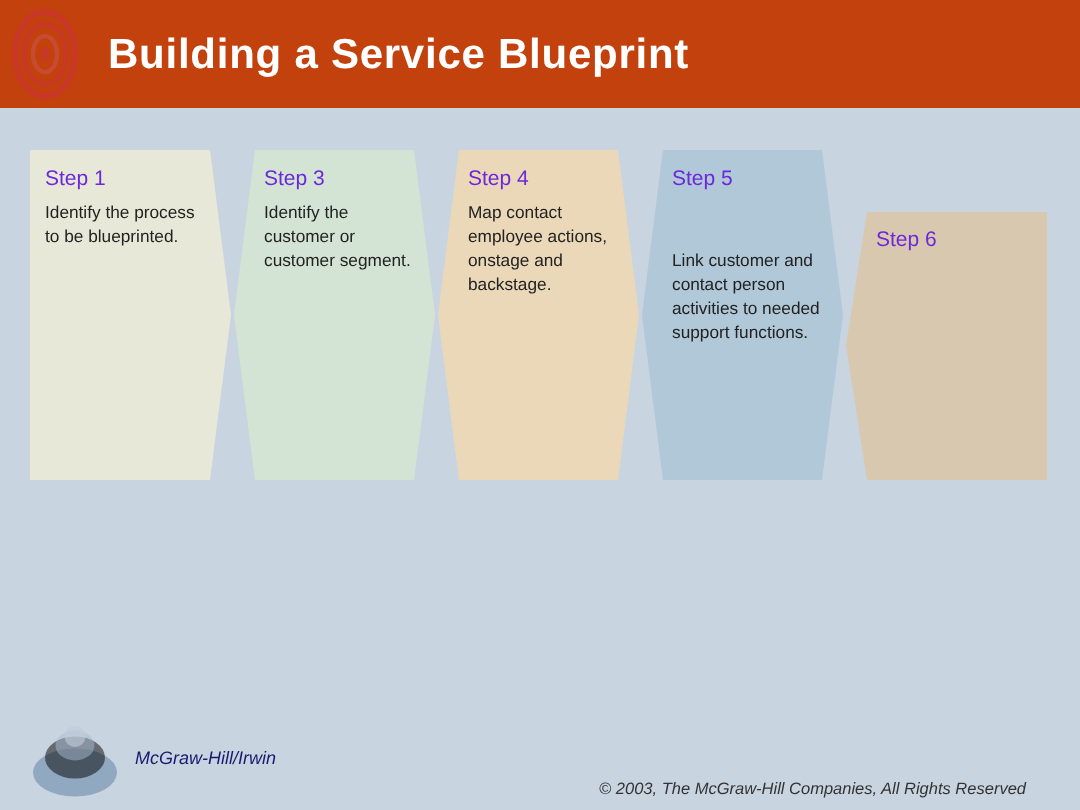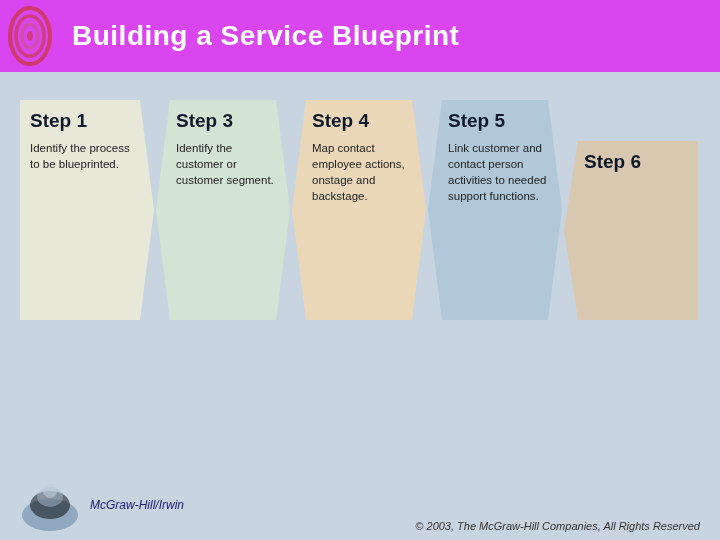--- a/index.html
+++ b/index.html
@@ -14,21 +14,21 @@
 
     .slide {
       width: 720px;
       height: 540px;
       background: #c8d4e0;
       position: relative;
     }
 
     
     .header {
-      background: #d946ef;
+      background: #c2410c;
       width: 100%;
       height: 72px;
       display: flex;
       align-items: center;
       padding-left: 20px;
       position: relative;
     }
 
     .header-title {
       color: white;
@@ -65,23 +65,23 @@
     .step-block:first-child {
       clip-path: polygon(0 0, calc(100% - 14px) 0, 100% 50%, calc(100% - 14px) 100%, 0 100%);
     }
 
     .step-block:last-child {
       clip-path: polygon(0 0, 100% 0, 100% 100%, 0 100%, 14px 50%);
       margin-top: 41px;
     }
 
     .step-label {
-      font-size: 19px;
-      font-weight: bold;
-      color: #0f172a;
+      font-size: 14px;
+      font-weight: normal;
+      color: #6d28d9;
       margin-bottom: 8px;
       padding-left: 10px;
     }
 
     .step-block:first-child .step-label {
       padding-left: 0;
     }
 
     .step-desc {
       font-size: 11.5px;
@@ -96,21 +96,21 @@
 
     
     .bottom-area {
       display: flex;
       justify-content: space-between;
       align-items: flex-end;
       padding: 8px 20px 8px 20px;
       position: absolute;
       bottom: 0;
       left: 0;
-      right: 0;
+      right: 16px;
     }
 
     .bottom-left {
       display: flex;
       align-items: center;
       gap: 10px;
     }
 
     .bottom-logo-shape {
       width: 60px;
@@ -162,21 +162,21 @@
           <div class="step-desc">Identify the process to be blueprinted.</div>
         </div>
         <div class="step-block" style="background: rgb(212, 228, 212); clip-path: polygon(14px 0px, calc(100% - 14px) 0px, 100% 50%, calc(100% - 14px) 100%, 14px 100%, 0px 50%);">
           <div class="step-label">Step 3</div>
           <div class="step-desc">Identify the customer or customer segment.</div>
         </div>
         <div class="step-block" style="background: rgb(234, 216, 184); clip-path: polygon(14px 0px, calc(100% - 14px) 0px, 100% 50%, calc(100% - 14px) 100%, 14px 100%, 0px 50%);">
           <div class="step-label">Step 4</div>
           <div class="step-desc">Map contact employee actions, onstage and backstage.</div>
         </div>
-        <div class="step-block" style="background: rgb(176, 200, 216); clip-path: polygon(14px 0px, calc(100% - 14px) 0px, 100% 50%, calc(100% - 14px) 100%, 14px 100%, 0px 50%);">
+        <div class="step-block" style="background: rgb(176, 200, 216); clip-path: polygon(14px 0px, calc(100% - 14px) 0px, 100% 50%, calc(100% - 14px) 100%, 14px 100%, 0px 50%); gap: 32px;">
           <div class="step-label">Step 5</div>
           <div class="step-desc">Link customer and contact person activities to needed support functions.</div>
         </div>
         <div class="step-block" style="background: rgb(216, 200, 176); clip-path: polygon(14px 0px, 100% 0px, 100% 100%, 14px 100%, 0px 50%);">
           <div class="step-label">Step 6</div>
         </div>
       </div>
   </div>
 
   <div class="bottom-area">

